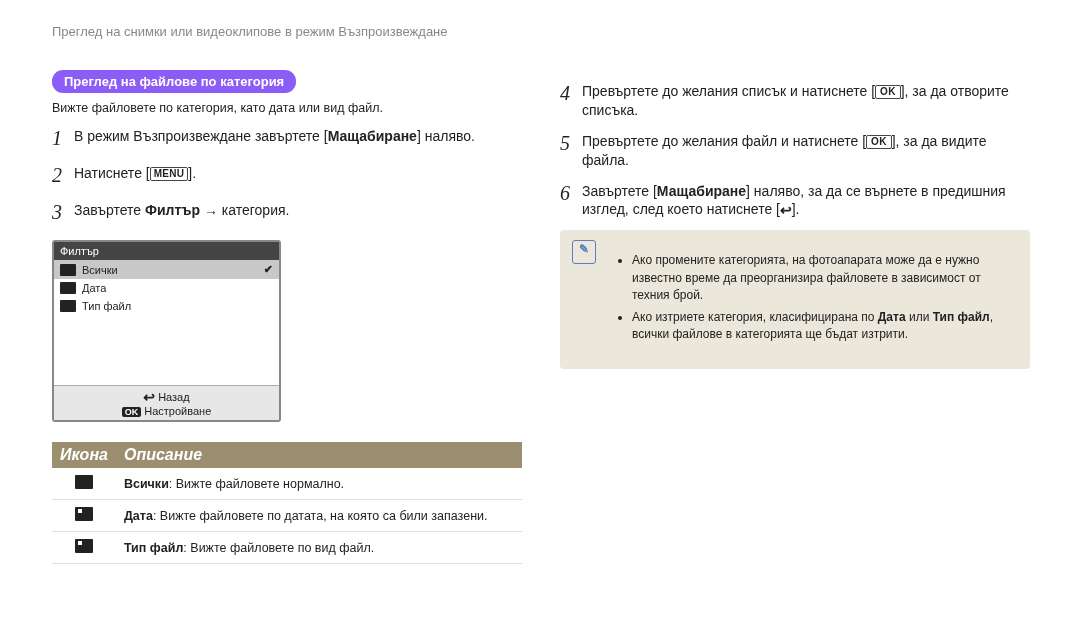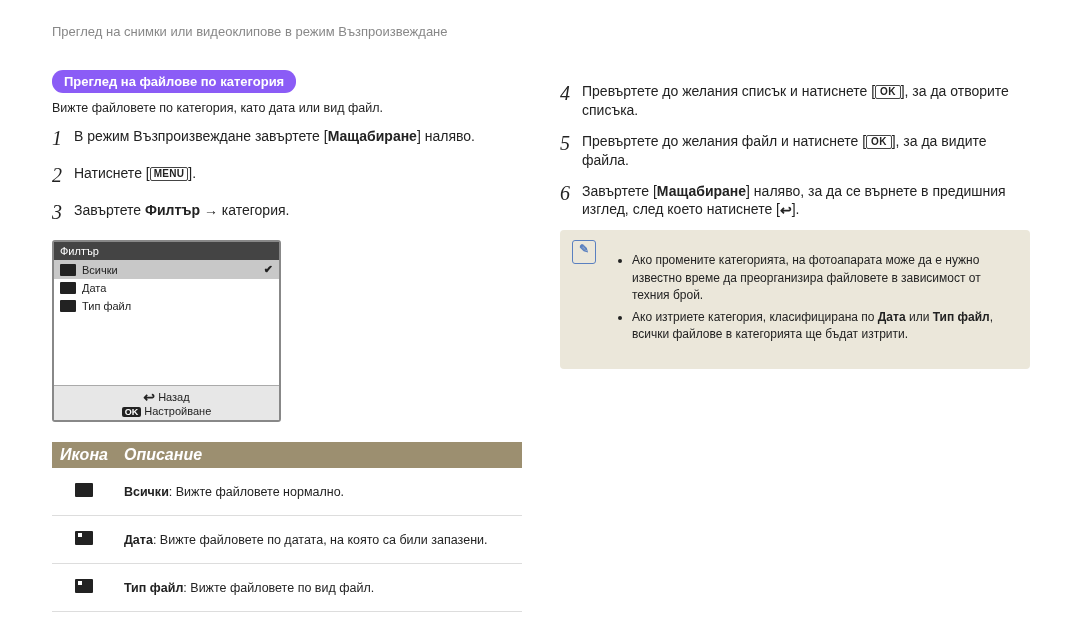--- a/index.html
+++ b/index.html
@@ -25,21 +25,21 @@
   .ui-row .icon{width:16px;height:12px;background:#222;margin-right:6px;border-radius:1px;}
   .ui-row .label{flex:1;}
   .ui-row .check{font-weight:bold;}
   .ui-space{height:70px;}
   .ui-foot{display:flex;align-items:center;border-top:1px solid #aaa;background:#e7e7e7;padding:3px 6px;font-size:11px;flex-direction:column;}
   .ui-foot .l{flex:1;}
   .ui-foot .pill{display:inline-block;background:#222;color:#fff;border-radius:2px;font-size:9px;padding:0 3px;margin-right:3px;font-weight:bold;}
   
   .tbl{width:470px;border-collapse:collapse;font-size:12.5px;}
   .tbl th{background:#9c8f70;color:#fff;font-size:16px;font-style:italic;font-weight:bold;text-align:left;padding:4px 8px;}
-  .tbl td{padding:15px 8px;border-bottom:1px solid #ddd;vertical-align:middle;}
+  .tbl td{padding:7px 8px;border-bottom:1px solid #ddd;vertical-align:middle;}
   .tbl td.ic{width:26px;text-align:center;}
   .ic-box{display:inline-block;width:18px;height:14px;background:#222;border-radius:1px;position:relative;}
   .ic-box.stripe::after{content:"";position:absolute;left:3px;top:2px;width:4px;height:4px;background:#fff;}
   
   .note{display:flex;background:#ebe7da;border-radius:4px;padding:10px 12px;font-size:12px;line-height:1.45;margin-top:6px;}
   .note .badge{flex:0 0 22px;width:22px;height:22px;border:1.5px solid #5a80c0;color:#5a80c0;border-radius:3px;text-align:center;font-weight:bold;margin-right:10px;}
   .note ul{margin:12px;padding:0 0 0 14px;}
   .note li{margin-bottom:4px;}
   .footer{position:absolute;left:0;right:0;bottom:16px;text-align:center;font-size:12px;color:#777;}
   .footer .pg{color:#3a6ea5;font-weight:bold;}

